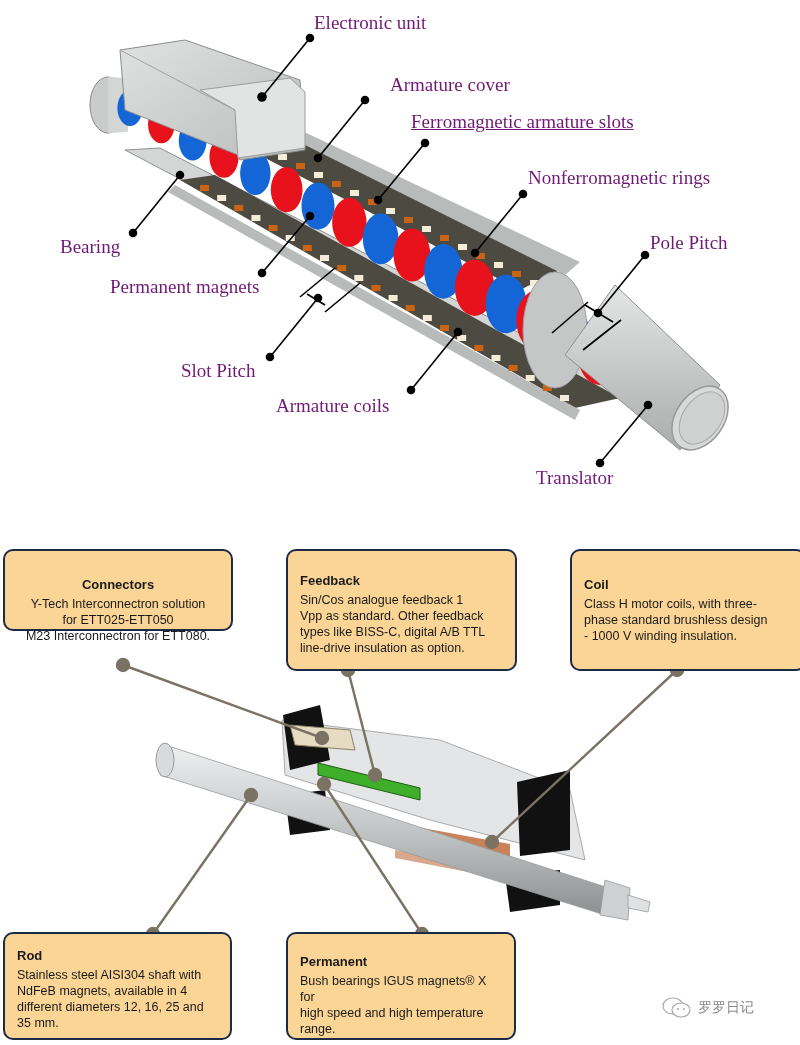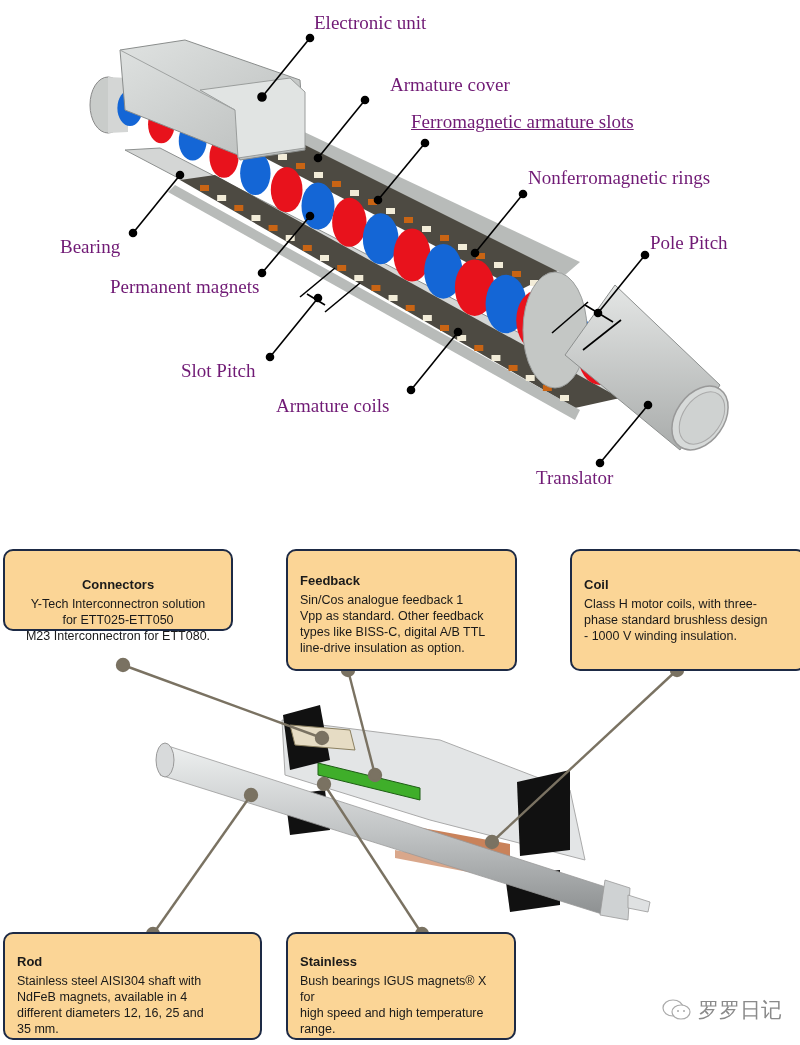--- a/index.html
+++ b/index.html
@@ -3,21 +3,21 @@
 <meta charset="utf-8">
 <style>
   html, body { margin:0; padding:0; background:#ffffff; }
   body { width:800px; height:1045px; position:relative; overflow:hidden; font-family:"Liberation Sans", sans-serif; }
   .top-svg, .bot-svg { position:absolute; left:0; }
   .top-svg { top:0; width:800px; height:520px; }
   .bot-svg { top:520px; width:800px; height:525px; }
   .label { position:absolute; font-family:"Liberation Serif", serif; font-size:19px; color:#701a75; white-space:nowrap; }
   .box { position:absolute; background:#fbd596; border:2px solid #1d2a45; border-radius:10px; box-sizing:border-box; padding:0 12px; color:#1a1a1a; font-size:12.5px; line-height:16px; }
   .box .title { font-weight:bold; font-size:13px; margin-bottom:3px; }
-  .watermark { position:absolute; left:662px; top:996px; display:flex; align-items:center; gap:6px; color:#8a8a8a; font-size:21px; }
+  .watermark { position:absolute; left:662px; top:996px; display:flex; align-items:center; gap:6px; color:#8a8a8a; font-size:14px; }
 </style>
 </head>
 <body>
 
 <svg class="top-svg" viewBox="0 0 800 520">
   <defs>
     <linearGradient id="rodG" x1="0" y1="0" x2="0" y2="1">
       <stop offset="0" stop-color="#e4e6e5"></stop>
         <stop offset="1" stop-color="#a9acab"></stop>
     </linearGradient>
@@ -230,30 +230,30 @@
   <div>line-drive insulation as option.</div>
 </div>
 
 <div class="box" style="left:570px;top:549px;width:236px;height:122px;padding-top:26px;">
   <div class="title">Coil</div>
   <div>Class H motor coils, with three-</div>
   <div>phase standard brushless design</div>
   <div>- 1000 V winding insulation.</div>
 </div>
 
-<div class="box" style="left:3px;top:932px;width:259px;height:108px;padding-top:20px;">
+<div class="box" style="left:3px;top:932px;width:229px;height:108px;padding-top:14px;">
   <div class="title">Rod</div>
   <div>Stainless steel AISI304 shaft with</div>
   <div>NdFeB magnets, available in 4</div>
   <div>different diameters 12, 16, 25 and</div>
   <div>35 mm.</div>
 </div>
 
 <div class="box" style="left:286px;top:932px;width:230px;height:108px;padding-top:20px;">
-  <div class="title">Stainless</div>
+  <div class="title">Permanent</div>
   <div>Bush bearings IGUS magnets® X for</div>
   <div>high speed and high temperature</div>
   <div>range.</div>
 </div>
 
 <div class="watermark">
   <svg width="30" height="24" viewBox="0 0 30 24">
     <ellipse cx="11" cy="10" rx="10" ry="8" fill="none" stroke="#aaa" stroke-width="1.2"></ellipse>
     <ellipse cx="19" cy="14" rx="9" ry="7" fill="#fff" stroke="#aaa" stroke-width="1.2"></ellipse>
     <circle cx="16" cy="13" r="1" fill="#aaa"></circle>

